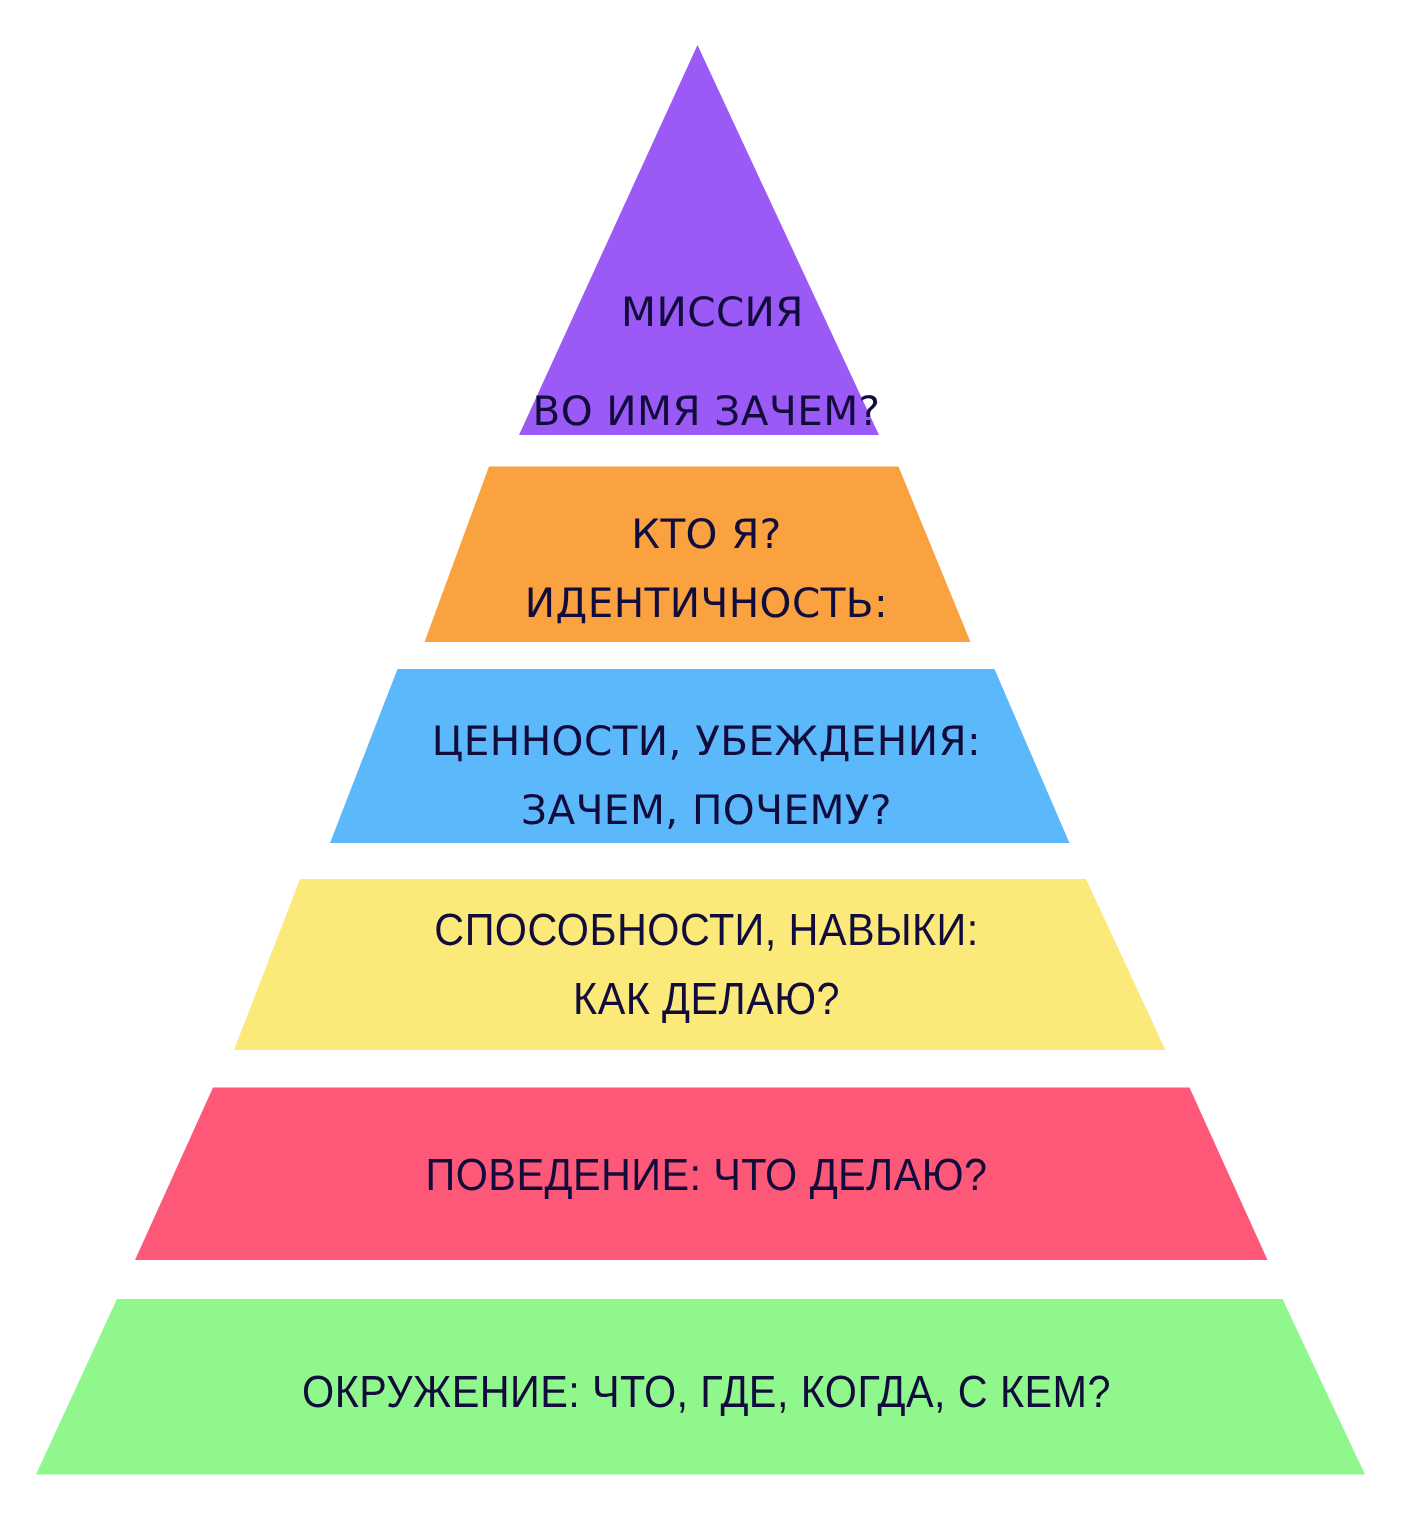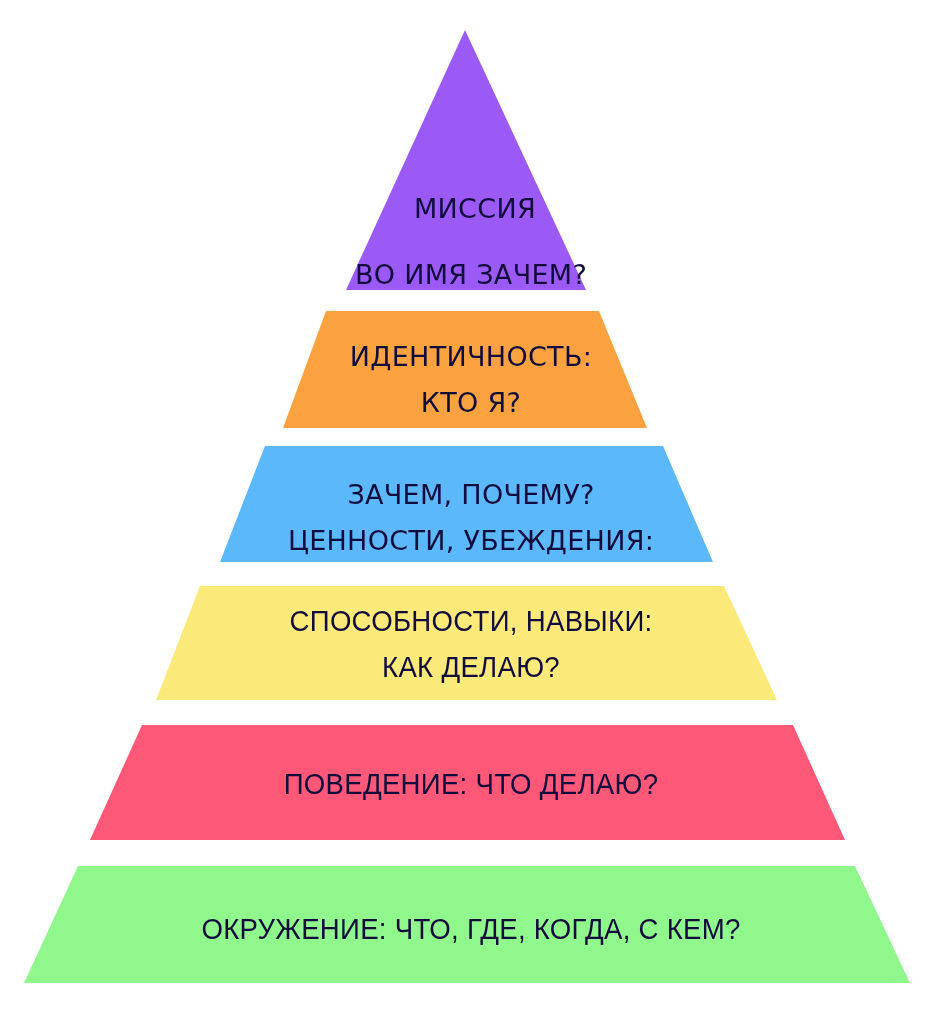--- a/index.html
+++ b/index.html
@@ -49,27 +49,27 @@
     <polygon points="142,725 793,725 845,840 90,840" fill="#fd5878"></polygon>
     <polygon points="78,866 855,866 910,983 24,983" fill="#90f78c"></polygon>
   </svg>
 
   <div class="label" style="top:176px; line-height:66px;">
     <span style="padding-left:8px;">МИССИЯ</span>
     <span>ВО ИМЯ ЗАЧЕМ?</span>
   </div>
 
   <div class="label" style="top:334px;">
+    <span>КТО Я?</span>
     <span>ИДЕНТИЧНОСТЬ:</span>
-    <span>КТО Я?</span>
   </div>
 
   <div class="label" style="top:472px;">
+    <span>ЦЕННОСТИ, УБЕЖДЕНИЯ:</span>
     <span>ЗАЧЕМ, ПОЧЕМУ?</span>
-    <span>ЦЕННОСТИ, УБЕЖДЕНИЯ:</span>
   </div>
 
   <div class="label narrow" style="top:598px; font-size:30px;">
     <span>СПОСОБНОСТИ, НАВЫКИ:</span>
     <span>КАК ДЕЛАЮ?</span>
   </div>
 
   <div class="label narrow" style="top:761px; font-size:30px;">
     <span>ПОВЕДЕНИЕ: ЧТО ДЕЛАЮ?</span>
   </div>

